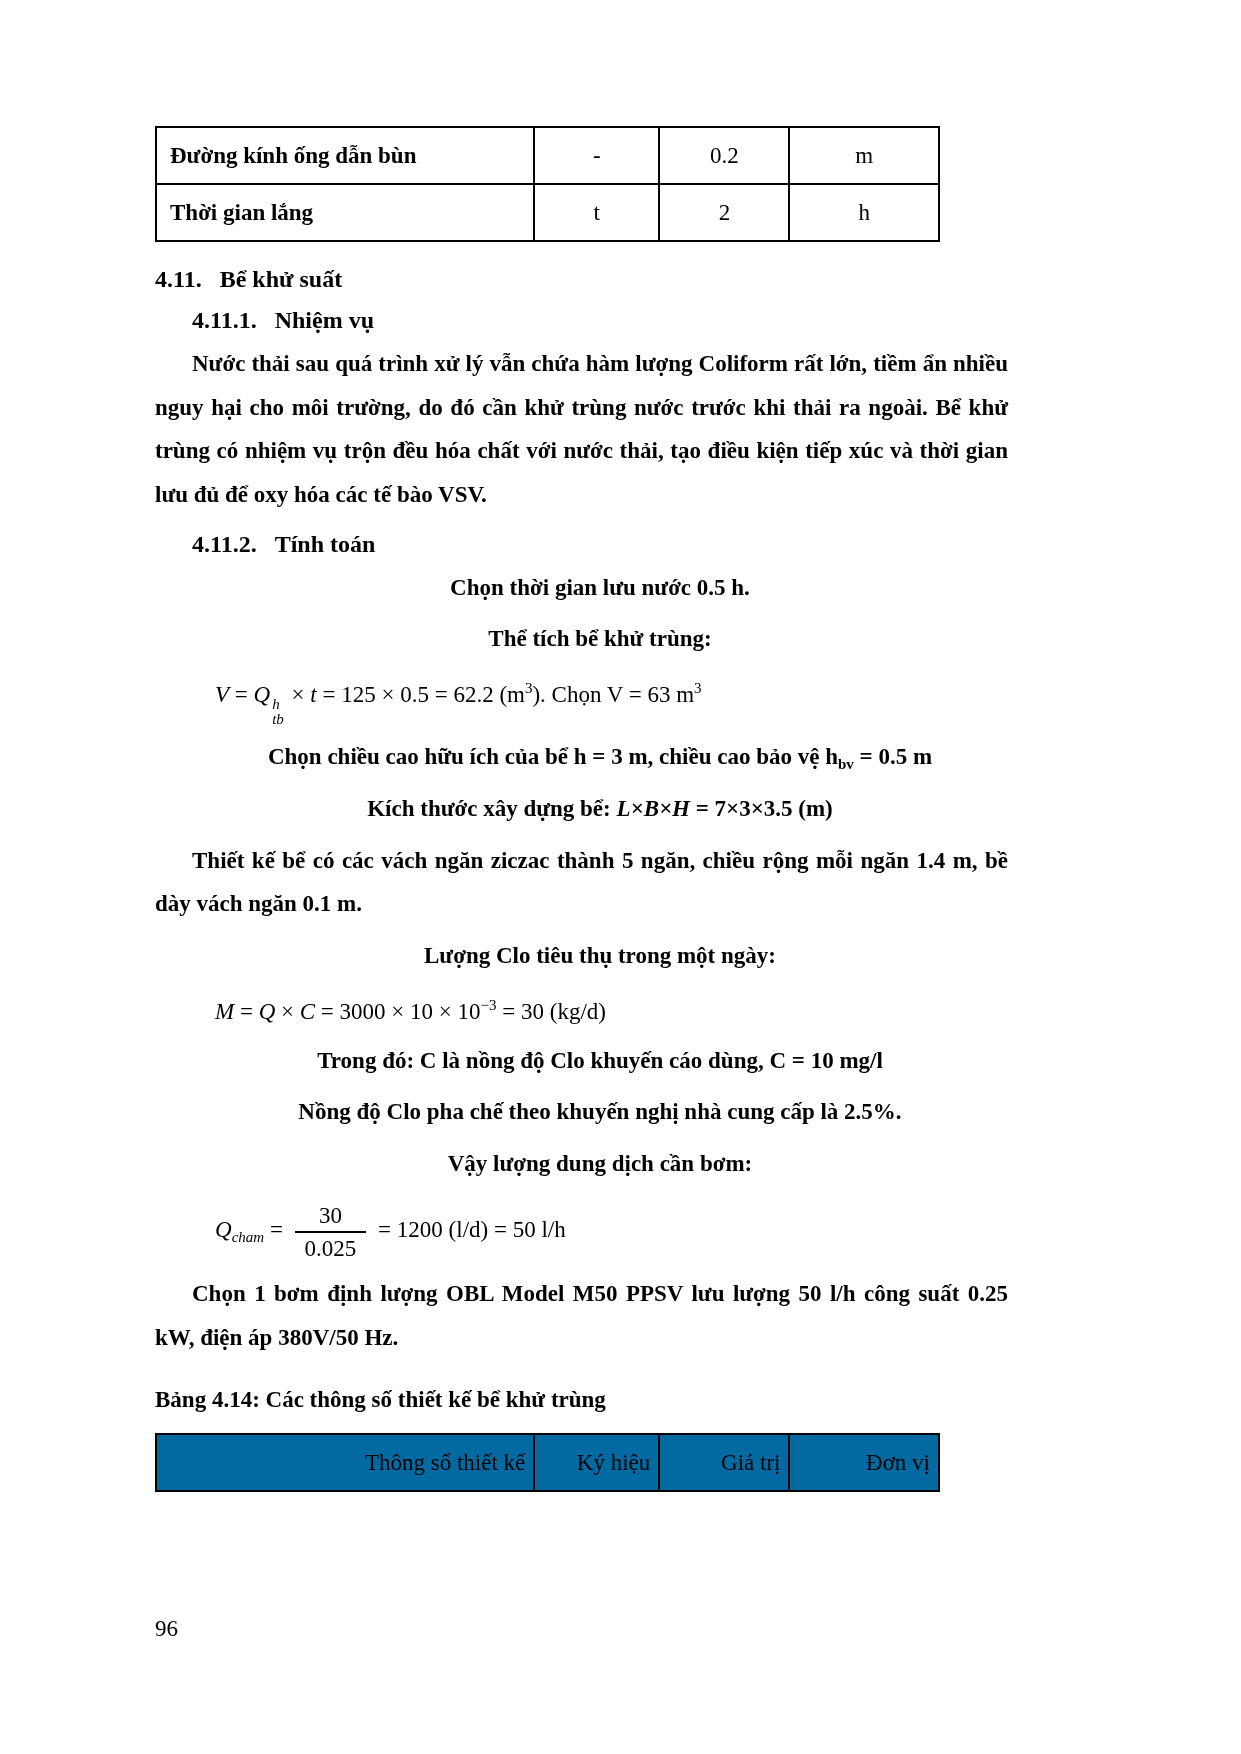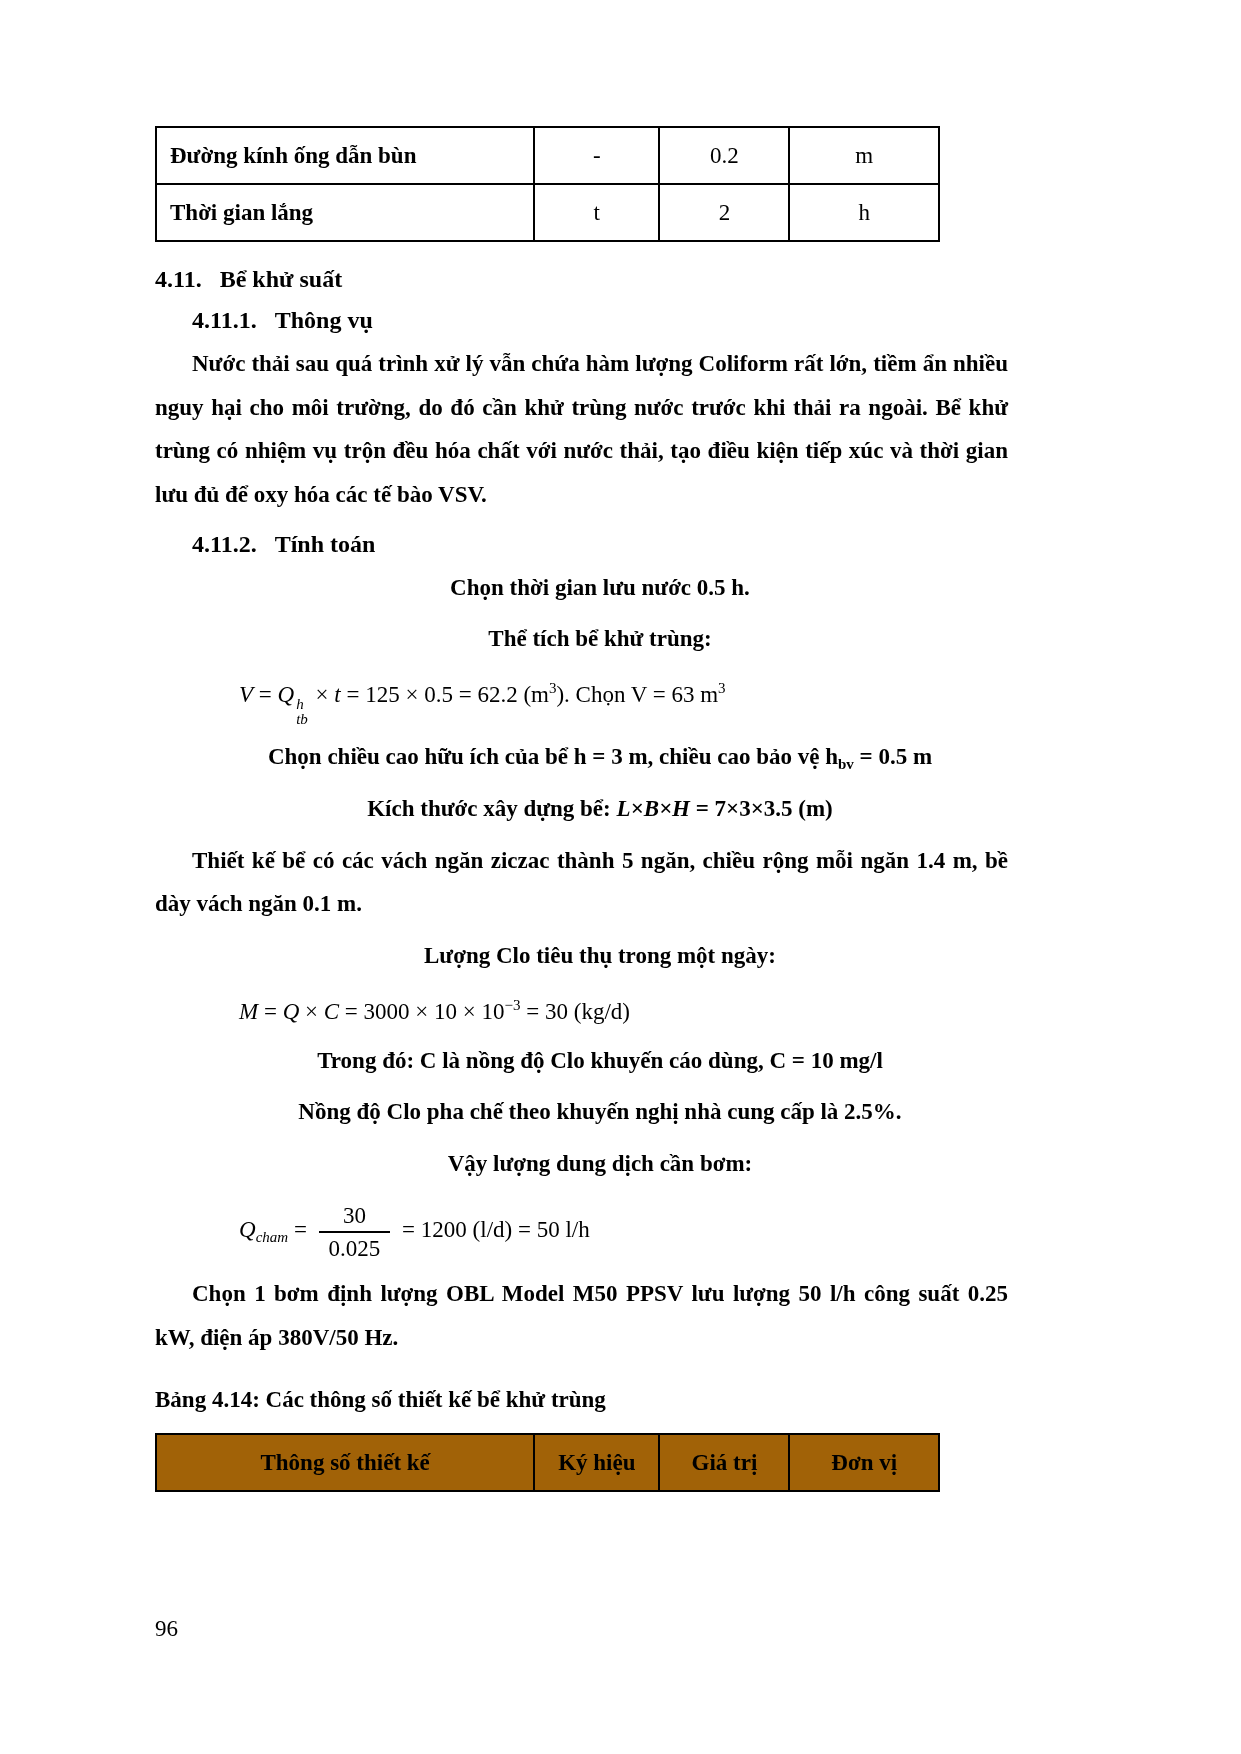--- a/index.html
+++ b/index.html
@@ -8,30 +8,30 @@
     padding:126px 233px 0 155px;
     font-family:"Liberation Serif","DejaVu Serif",serif;
     font-size:23px;color:#000;background:#fff;
   }
   
   table.tbl{border-collapse:collapse;width:785px;table-layout:fixed;}
   .tbl td,.tbl th{border:2px solid #000;height:57px;vertical-align:middle;
     text-align:center;font-size:23px;padding:2px 8px;box-sizing:border-box;}
   .tbl td.c1{text-align:left;padding-left:13px;font-weight:bold;}
   .w1{width:372px}.w2{width:123px}.w3{width:128px}.w4{width:147px}
-  tr.hdr th{background:#a16207;font-weight:bold;}
+  tr.hdr th{background:#0369a1;font-weight:normal;text-align:right;}
   
   .h1{font-size:24px;font-weight:bold;margin:24px 0 0 0;}
   .h2{font-size:24px;font-weight:bold;margin:14px 0 0 0;padding-left:37px;}
   .hnum{margin-right:18px;}
   
   .para{margin:8px 0 0 0;text-indent:37px;text-align:justify;line-height:1.9;font-weight:bold;}
   .nojust{text-align:center;}
   
-  .formula{margin:14px 0 2px 84px;line-height:1.7;}
+  .formula{margin:14px 0 2px 60px;line-height:1.7;}
   .mi{font-style:italic;}
   .supsub{display:inline-flex;flex-direction:column;align-items:flex-start;
     vertical-align:-7px;font-size:15px;line-height:1.0;margin:0 2px;}
   .supsm{font-size:15px;vertical-align:9px;}
   .subsm{font-size:15px;vertical-align:-5px;}
   .frac{display:inline-block;text-align:center;vertical-align:middle;margin:0 6px;}
   .frac .num{display:block;padding:0 10px;border-bottom:2px solid #000;line-height:1.35;}
   .frac .den{display:block;padding:0 10px;line-height:1.35;}
   .caption{font-weight:bold;margin:28px 0 20px 0;}
   .pagenum{position:absolute;bottom:112px;left:155px;right:233px;text-align:left;}
@@ -53,21 +53,21 @@
       <td class="c1 w1">Thời gian lắng</td>
       <td class="w2">t</td>
       <td class="w3">2</td>
       <td class="w4">h</td>
     </tr>
   </tbody>
     </table>
 
   <div class="h1"><span class="hnum">4.11.</span><span>Bể khử suất</span></div>
 
-  <div class="h2"><span class="hnum">4.11.1.</span><span>Thông vụ</span></div>
+  <div class="h2"><span class="hnum">4.11.1.</span><span>Nhiệm vụ</span></div>
 
   <p class="para">Nước thải sau quá trình xử lý vẫn chứa hàm lượng Coliform rất lớn, tiềm ẩn nhiều nguy hại cho môi trường, do đó cần khử trùng nước trước khi thải ra ngoài. Bể khử trùng có nhiệm vụ trộn đều hóa chất với nước thải, tạo điều kiện tiếp xúc và thời gian lưu đủ để oxy hóa các tế bào VSV.</p>
 
   <div class="h2"><span class="hnum">4.11.2.</span><span>Tính toán</span></div>
 
   <p class="para nojust">Chọn thời gian lưu nước 0.5 h.</p>
 
   <p class="para nojust">Thể tích bể khử trùng:</p>
 
   <div class="formula"><span class="mi">V</span><span> = </span><span class="mi">Q</span><span class="supsub">

